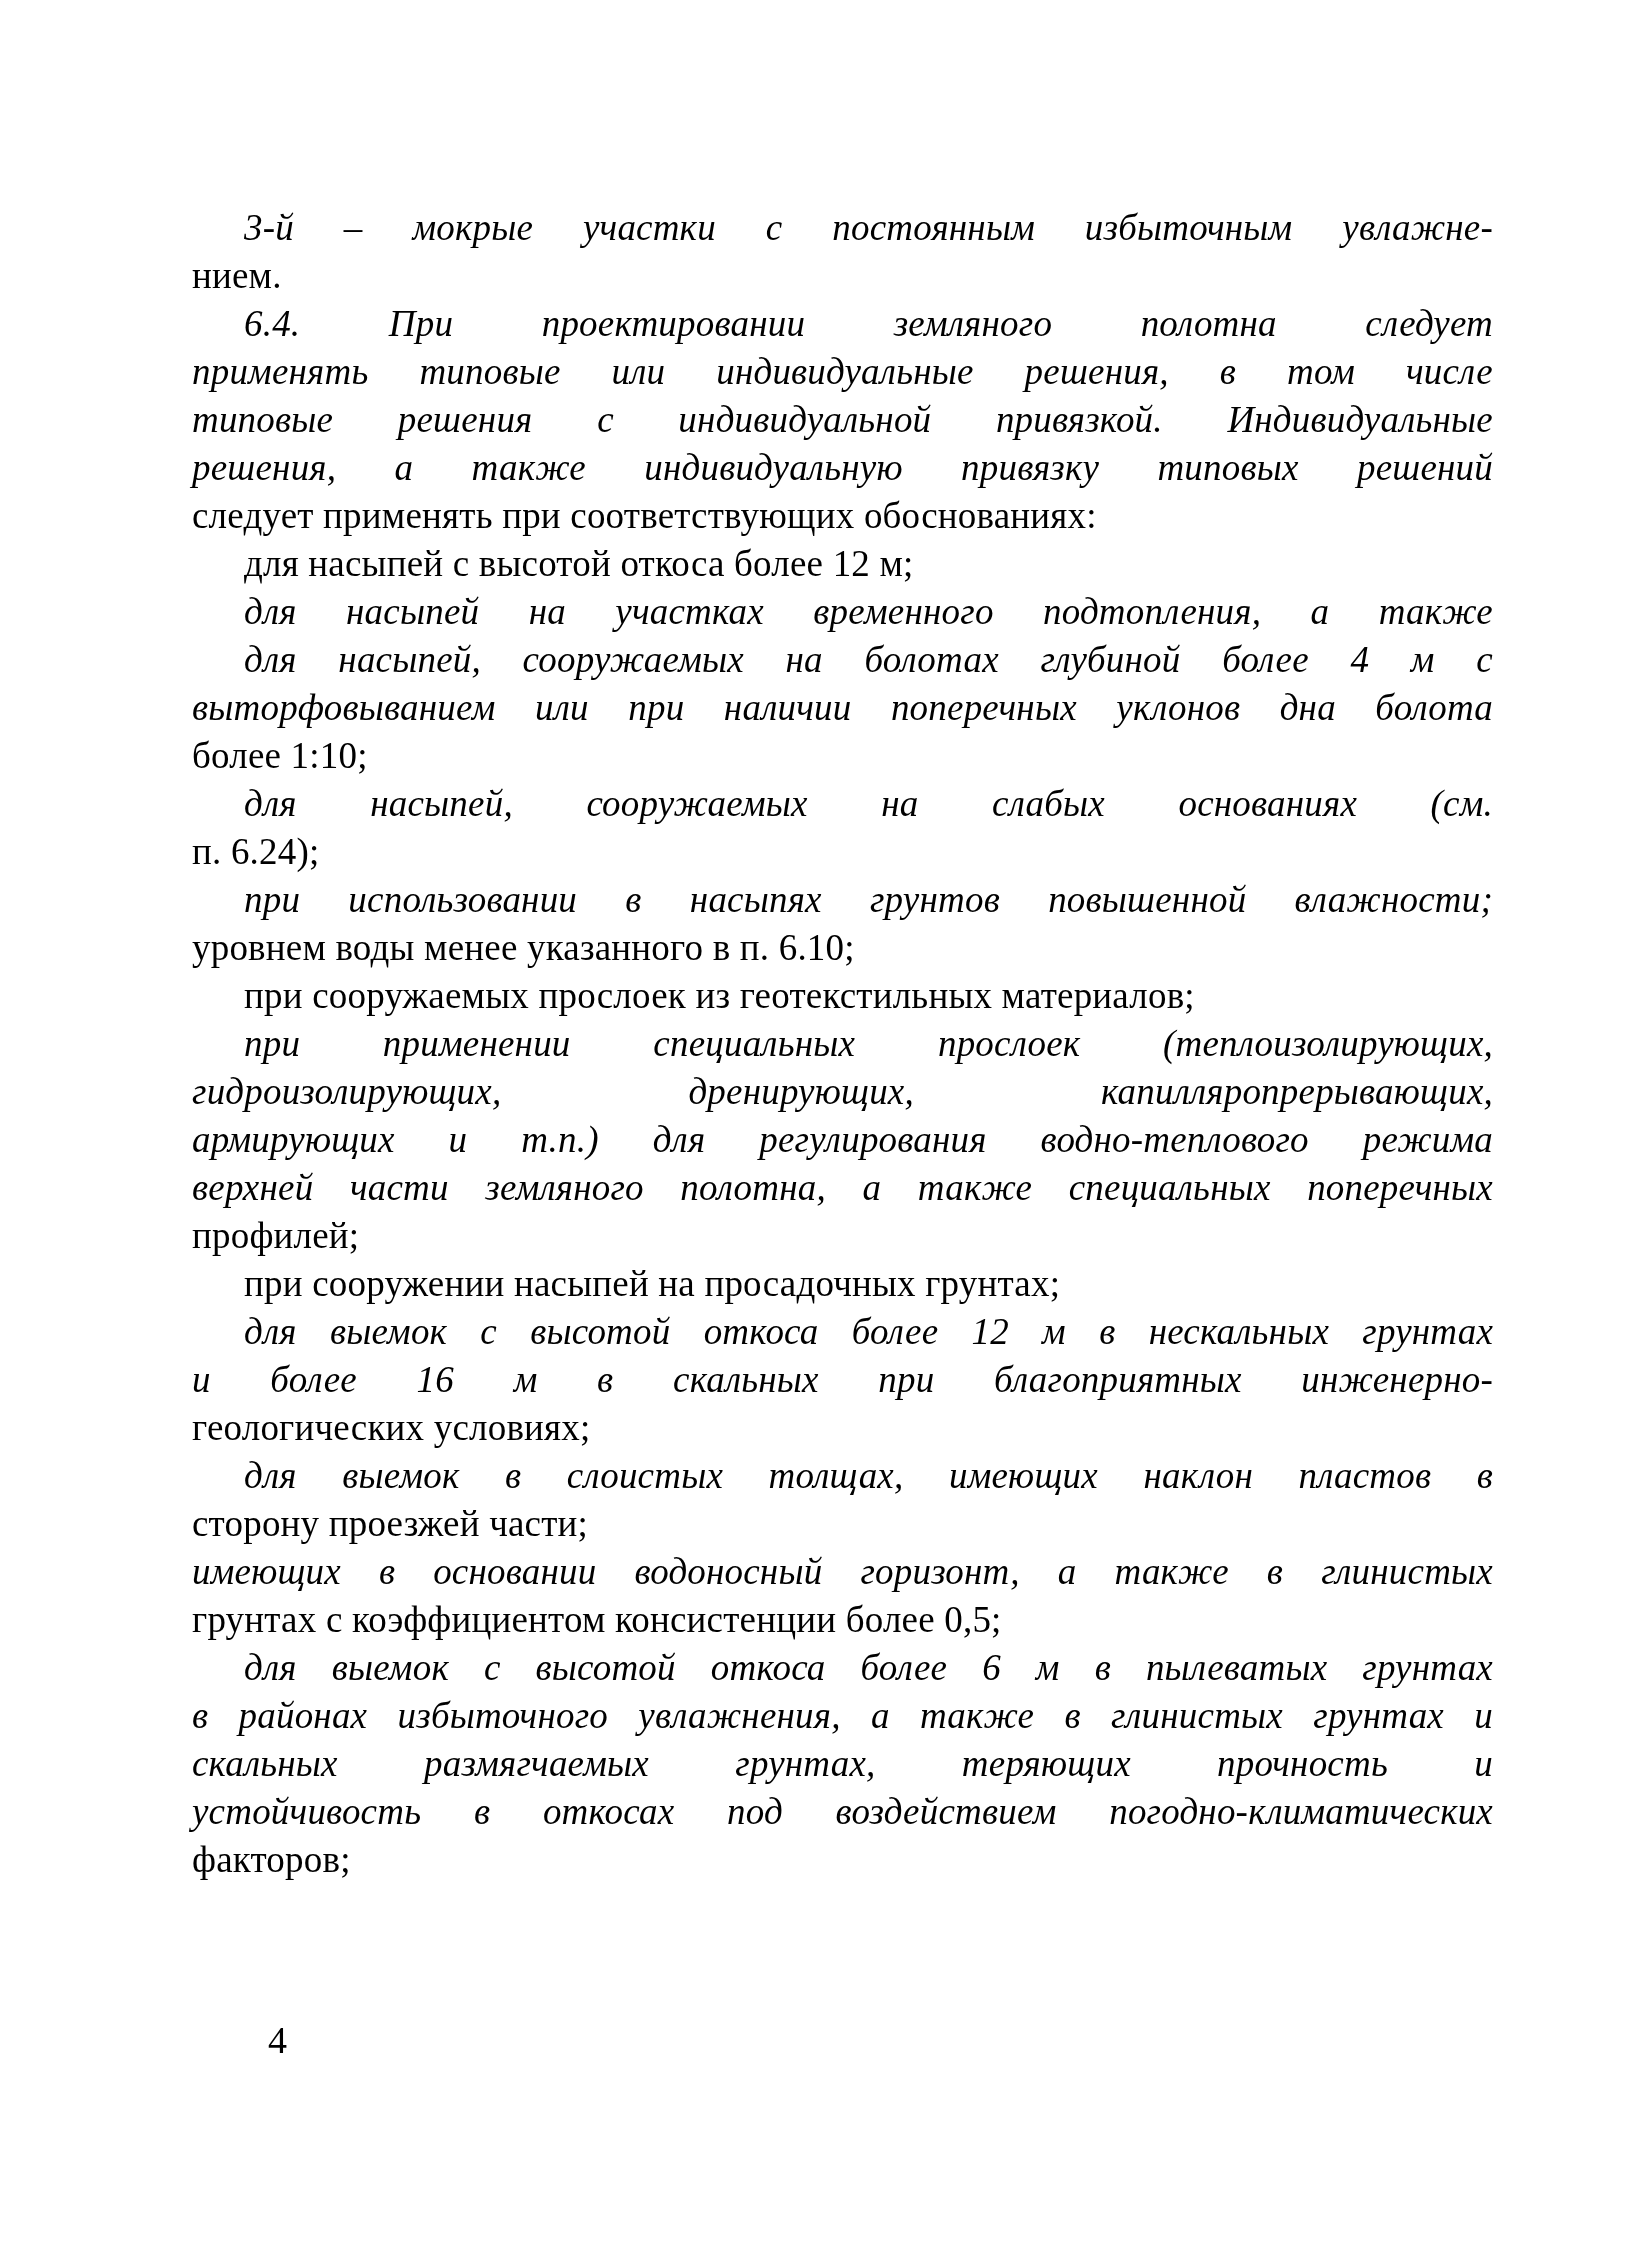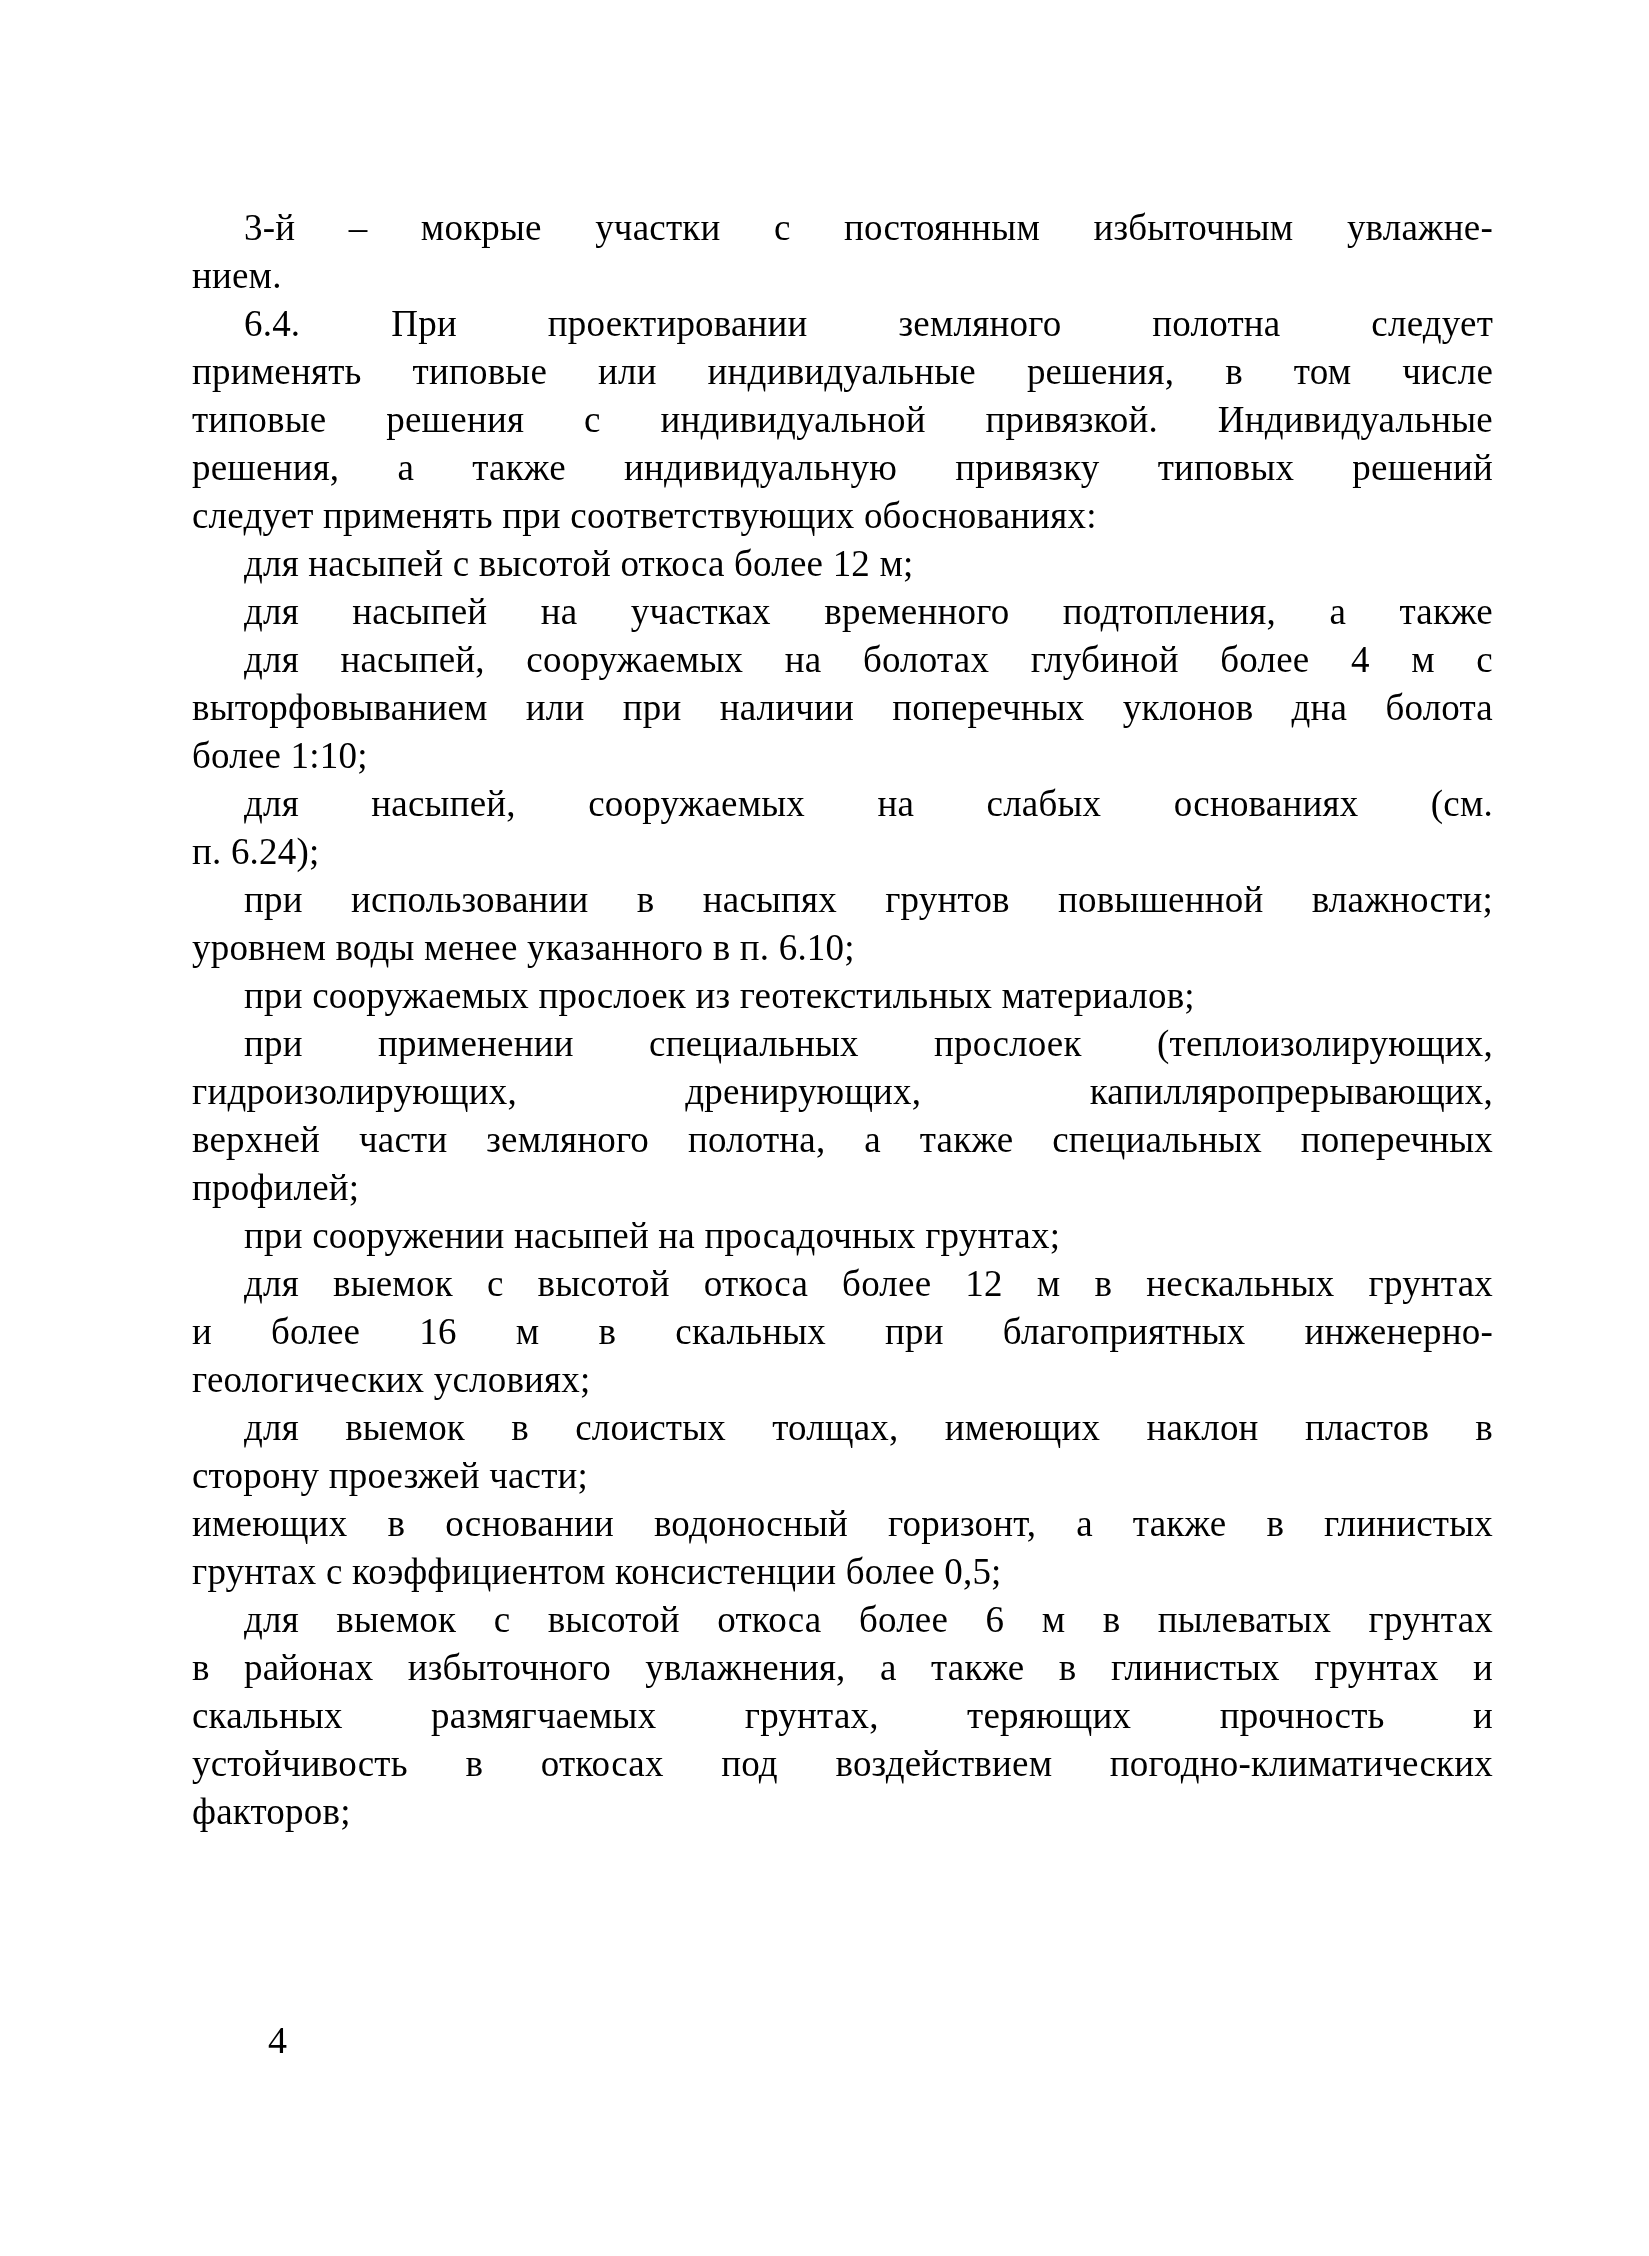--- a/index.html
+++ b/index.html
@@ -37,20 +37,21 @@
     line-height: 48px;
     height: 48px;
     white-space: nowrap;
     text-align: left;
     letter-spacing: 0.2px;
   }
   .line.justify {
     white-space: normal;
     text-align: justify;
     text-align-last: justify;
+    font-style: italic;
   }
   .line.indent {
     padding-left: 52px;
   }
   .page-number {
     position: absolute;
     left: 268px;
     top: 2019px;
     font-size: 38px;
     line-height: 43px;
@@ -92,20 +93,21 @@
       </div>
       <div class="paragraph">
         <div class="line">уровнем воды менее указанного в п. 6.10;</div>
       </div>
       <div class="paragraph">
         <div class="line indent">при сооружаемых прослоек из геотекстильных материалов;</div>
       </div>
       <div class="paragraph">
         <div class="line indent justify">при применении специальных прослоек (теплоизолирующих,</div>
         <div class="line justify">гидроизолирующих, дренирующих, капилляропрерывающих,</div>
+        <div class="line justify">армирующих и т.п.) для регулирования водно-теплового режима</div>
         <div class="line justify">верхней части земляного полотна, а также специальных поперечных</div>
         <div class="line">профилей;</div>
       </div>
       <div class="paragraph">
         <div class="line indent">при сооружении насыпей на просадочных грунтах;</div>
       </div>
       <div class="paragraph">
         <div class="line indent justify">для выемок с высотой откоса более 12 м в нескальных грунтах</div>
         <div class="line justify">и более 16 м в скальных при благоприятных инженерно-</div>
         <div class="line">геологических условиях;</div>

